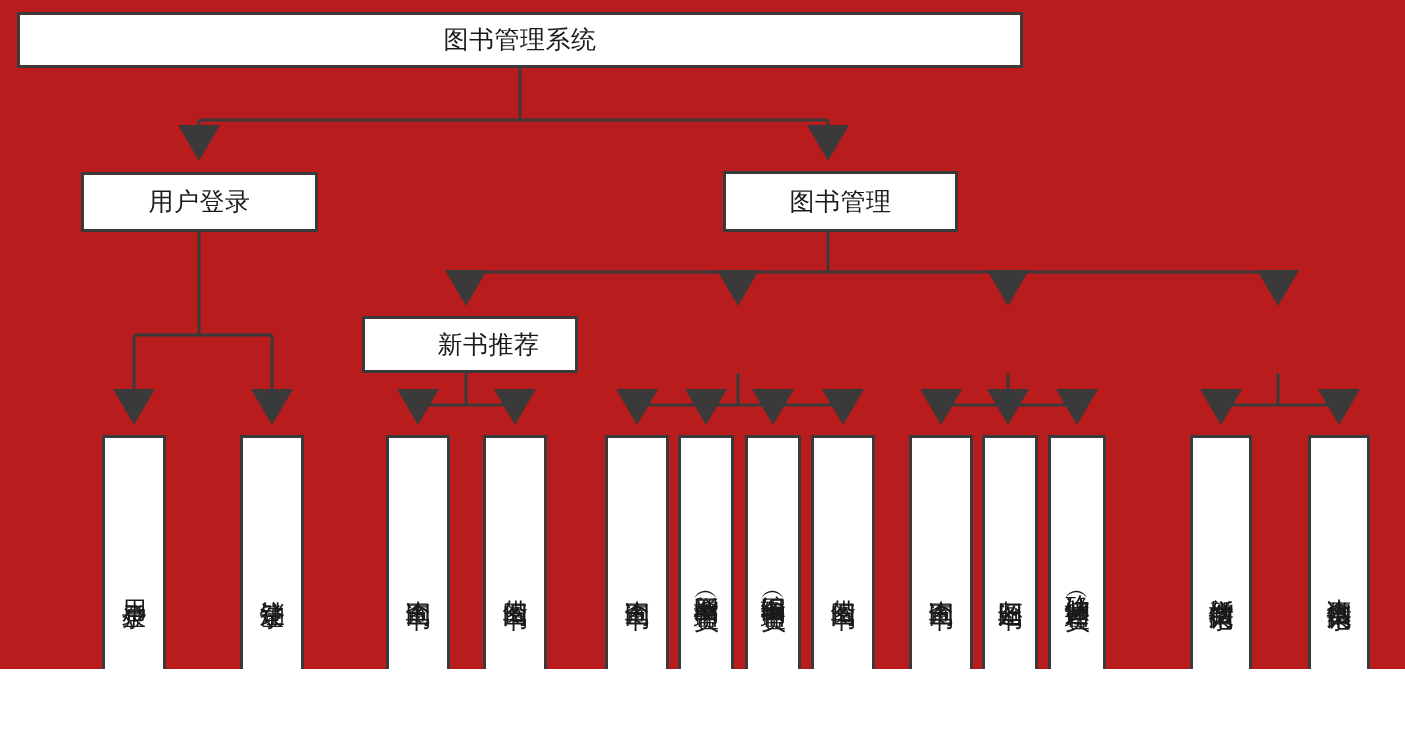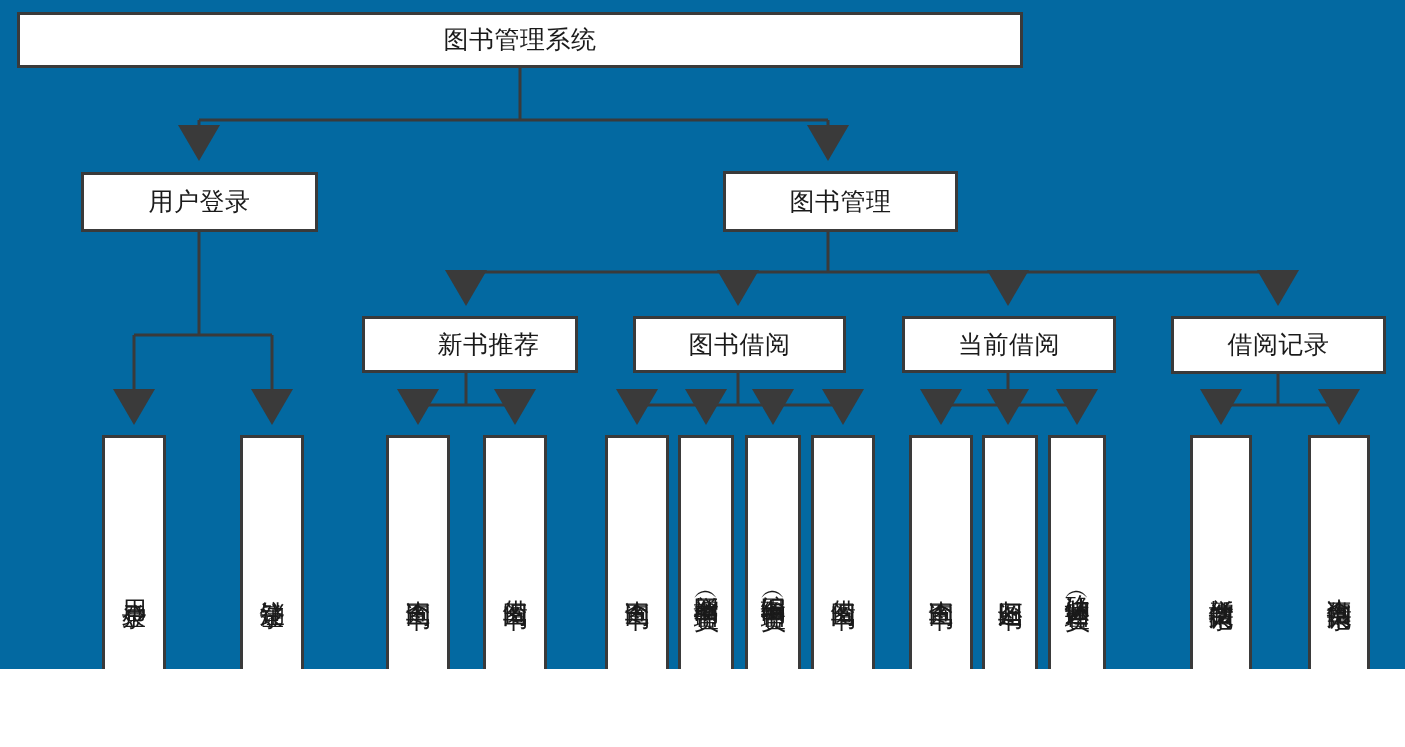--- a/index.html
+++ b/index.html
@@ -4,21 +4,21 @@
 <style>
   html, body {
     margin: 0;
     padding: 0;
     background: #ffffff;
   }
   #canvas {
     position: relative;
     width: 1405px;
     height: 669px;
-    background: #0369a1;
+    background: #b91c1c;
     font-family: "DejaVu Sans", "Liberation Sans", sans-serif;
     overflow: hidden;
   }
   svg.edges {
     position: absolute;
     left: 0;
     top: 0;
     width: 1405px;
     height: 747px;
     pointer-events: none;
@@ -126,31 +126,22 @@
   </div>
 
   <div class="node horiz" style="left:711px; top:171px; width:235px; height:61px;margin-left:12px;">
     <span class="label">图书管理</span>
   </div>
 
   <div class="node horiz" style="left:362px; top:316px; width:216px; height:57px;padding-left:37px;">
     <span class="label">新书推荐</span>
   </div>
 
-  <div class="node horiz" style="left:633px; top:316px; width:213px; height:57px;">
-    <span class="label">图书借阅</span>
-  </div>
 
-  <div class="node horiz" style="left:902px; top:316px; width:214px; height:57px;">
-    <span class="label">当前借阅</span>
-  </div>
 
-  <div class="node horiz" style="left:1171px; top:316px; width:215px; height:58px;">
-    <span class="label">借阅记录</span>
-  </div>
 
   <div class="node vert" style="left:102px; top:435px; width:64px; height:298px;">
     <span class="label">用户登录</span>
   </div>
 
   <div class="node vert" style="left:240px; top:435px; width:64px; height:298px;">
     <span class="label">注销登录</span>
   </div>
 
   <div class="node vert" style="left:386px; top:435px; width:64px; height:298px;">

